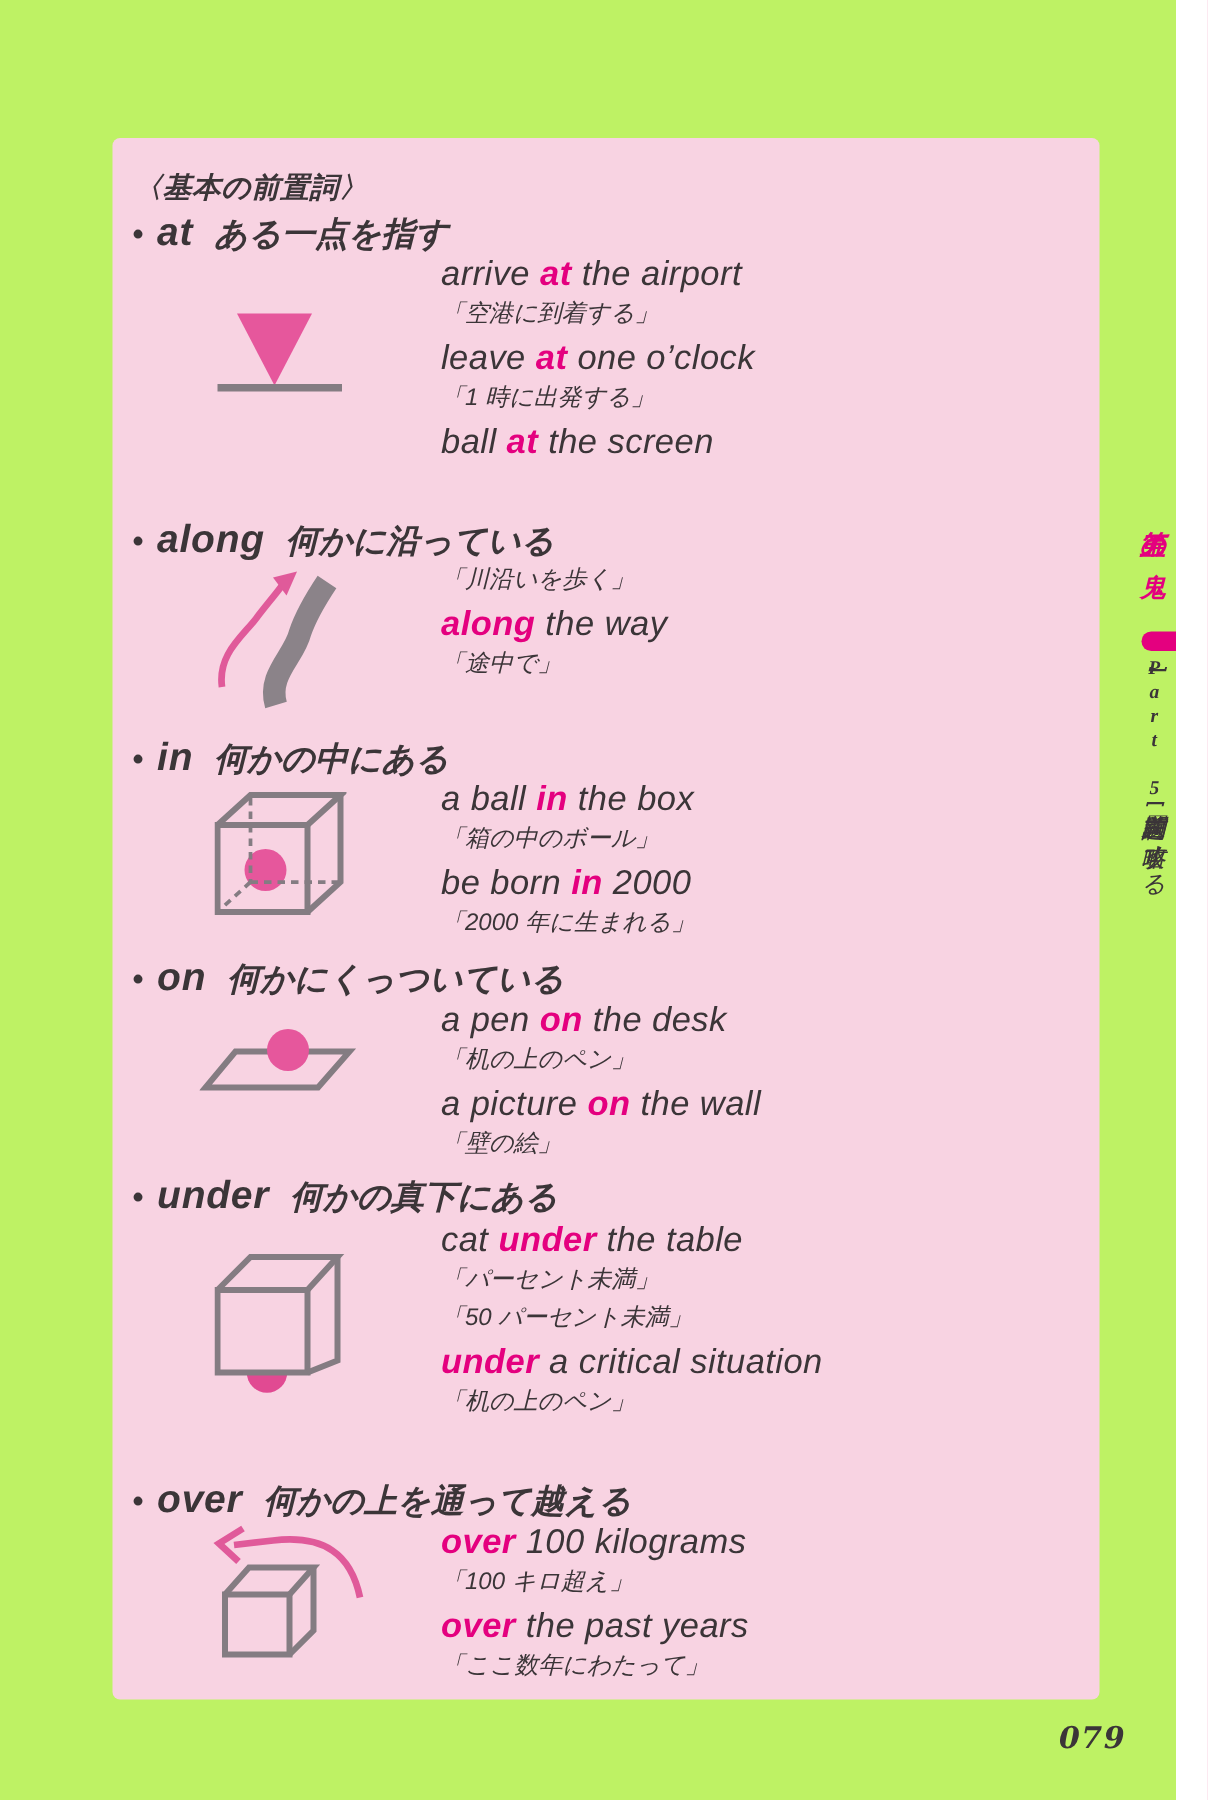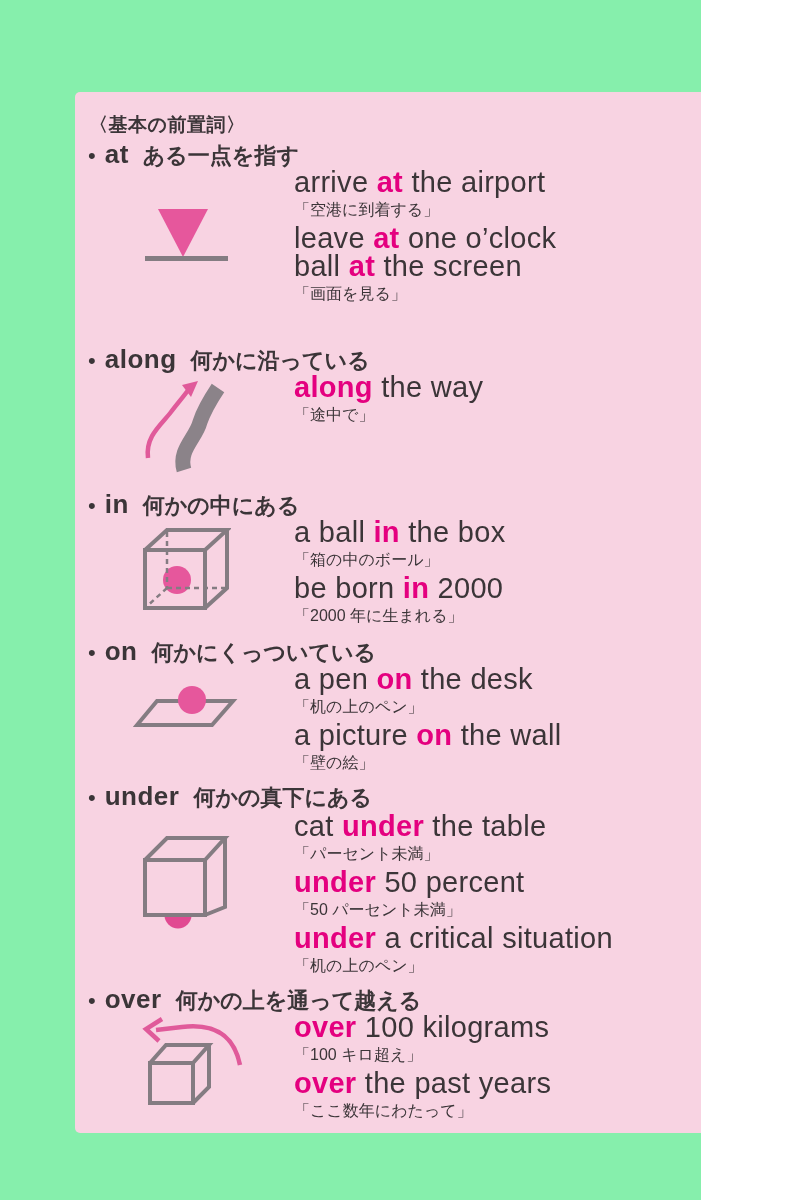--- a/index.html
+++ b/index.html
@@ -1,37 +1,38 @@
 <!DOCTYPE html>
 <html><head>
 <meta charset="utf-8">
 <style>
   html,body { margin:0; padding:0; }
   .page {
-    position:relative; width:701px; height:1200px;
-    background:#86efac; overflow:hidden;
+    position:relative; width:784px; height:1200px;
+    background:#bef264; overflow:hidden;
     font-family:"Liberation Sans", sans-serif;
     color:#3b3538;
+    font-style:italic;
   }
   .card {
     position:absolute; left:75px; top:92px; width:658px; height:1041px;
     background:#f8d3e2; border-radius:5px;
   }
   .card-title {
     position:absolute; left:14px; top:20px;
     font-size:19px; font-weight:bold; letter-spacing:0.5px;
   }
   .section-header {
     position:absolute; left:13px; display:flex; align-items:baseline; white-space:nowrap;
   }
   .bullet { font-size:22px; margin-right:9px; }
   .prep-name { font-size:26px; font-weight:bold; letter-spacing:0.5px; }
   .prep-desc { font-size:22px; font-weight:bold; margin-left:14px; }
   .examples { position:absolute; left:219px; }
-  .ex-en { font-size:29px; line-height:28px; letter-spacing:0.3px; white-space:nowrap; }
+  .ex-en { font-size:23px; line-height:28px; letter-spacing:0.3px; white-space:nowrap; }
   .ex-en .prep-hl { color:#e4007f; font-weight:bold; }
   .ex-ja { font-size:16px; line-height:21px; margin:3px 0 4px; white-space:nowrap; }
   .icon { position:absolute; }
   .side-oni {
     position:absolute; left:757px; top:340px;
     writing-mode:vertical-rl; text-orientation:upright;
     font-family:"Liberation Serif", serif; font-size:17px; font-weight:bold;
     color:#e4007f; letter-spacing:3px; white-space:nowrap;
   }
   .side-bar {
@@ -71,35 +72,36 @@
       <span class="prep-desc">ある一点を指す</span>
     </div>
     <svg class="icon" style="left:68px; top:113px" width="88" height="58" viewBox="0 0 88 58">
       <polygon points="15,4 65,4 40,52" fill="#e6579c"></polygon>
       <line x1="2" y1="53.5" x2="85" y2="53.5" stroke="#847c82" stroke-width="5"></line>
     </svg>
     <div class="examples" style="top:76px">
       <div class="ex-en"><span>arrive </span><span class="prep-hl">at</span><span> the airport</span></div>
       <div class="ex-ja">「空港に到着する」</div>
       <div class="ex-en"><span>leave </span><span class="prep-hl">at</span><span> one o’clock</span></div>
+      <div class="ex-ja">「1 時に出発する」</div>
       <div class="ex-en"><span>ball </span><span class="prep-hl">at</span><span> the screen</span></div>
-      <div class="ex-ja">「画面を見る」</div>
     </div>
 
     <div class="section-header" style="top:252px">
       <span class="bullet">•</span>
       <span class="prep-name">along</span>
       <span class="prep-desc">何かに沿っている</span>
     </div>
     <svg class="icon" style="left:65px; top:286px" width="98" height="96" viewBox="0 0 98 96">
       <path d="M44,92 C38,72 56,60 60,44 C64,32 70,22 78,10" fill="none" stroke="#8b8389" stroke-width="15"></path>
       <path d="M8,80 C5,58 22,46 31,34 C37,26 44,18 49,11" fill="none" stroke="#e05a9a" stroke-width="4.5"></path>
       <polygon points="58,3 42,7 51,19" fill="#e05a9a"></polygon>
     </svg>
     <div class="examples" style="top:281px">
+      <div class="ex-ja">「川沿いを歩く」</div>
       <div class="ex-en"><span></span><span class="prep-hl">along</span><span> the way</span></div>
       <div class="ex-ja">「途中で」</div>
     </div>
 
     <div class="section-header" style="top:397px">
       <span class="bullet">•</span>
       <span class="prep-name">in</span>
       <span class="prep-desc">何かの中にある</span>
     </div>
     <svg class="icon" style="left:68px; top:436px" width="88" height="86" viewBox="0 0 88 86">
@@ -148,21 +150,20 @@
       <rect x="19" y="58" width="32" height="21" fill="#f8d3e2"></rect>
       <g fill="none" stroke="#847c82" stroke-width="4">
         <rect x="2" y="24" width="60" height="55"></rect>
         <polyline points="2,24 24,2 82,2 62,24"></polyline>
         <polyline points="82,2 82,71 62,79"></polyline>
       </g>
     </svg>
     <div class="examples" style="top:720px">
       <div class="ex-en"><span>cat </span><span class="prep-hl">under</span><span> the table</span></div>
       <div class="ex-ja">「パーセント未満」</div>
-      <div class="ex-en"><span></span><span class="prep-hl">under</span><span> 50 percent</span></div>
       <div class="ex-ja">「50 パーセント未満」</div>
       <div class="ex-en"><span></span><span class="prep-hl">under</span><span> a critical situation</span></div>
       <div class="ex-ja">「机の上のペン」</div>
     </div>
 
     <div class="section-header" style="top:892px">
       <span class="bullet">•</span>
       <span class="prep-name">over</span>
       <span class="prep-desc">何かの上を通って越える</span>
     </div>

